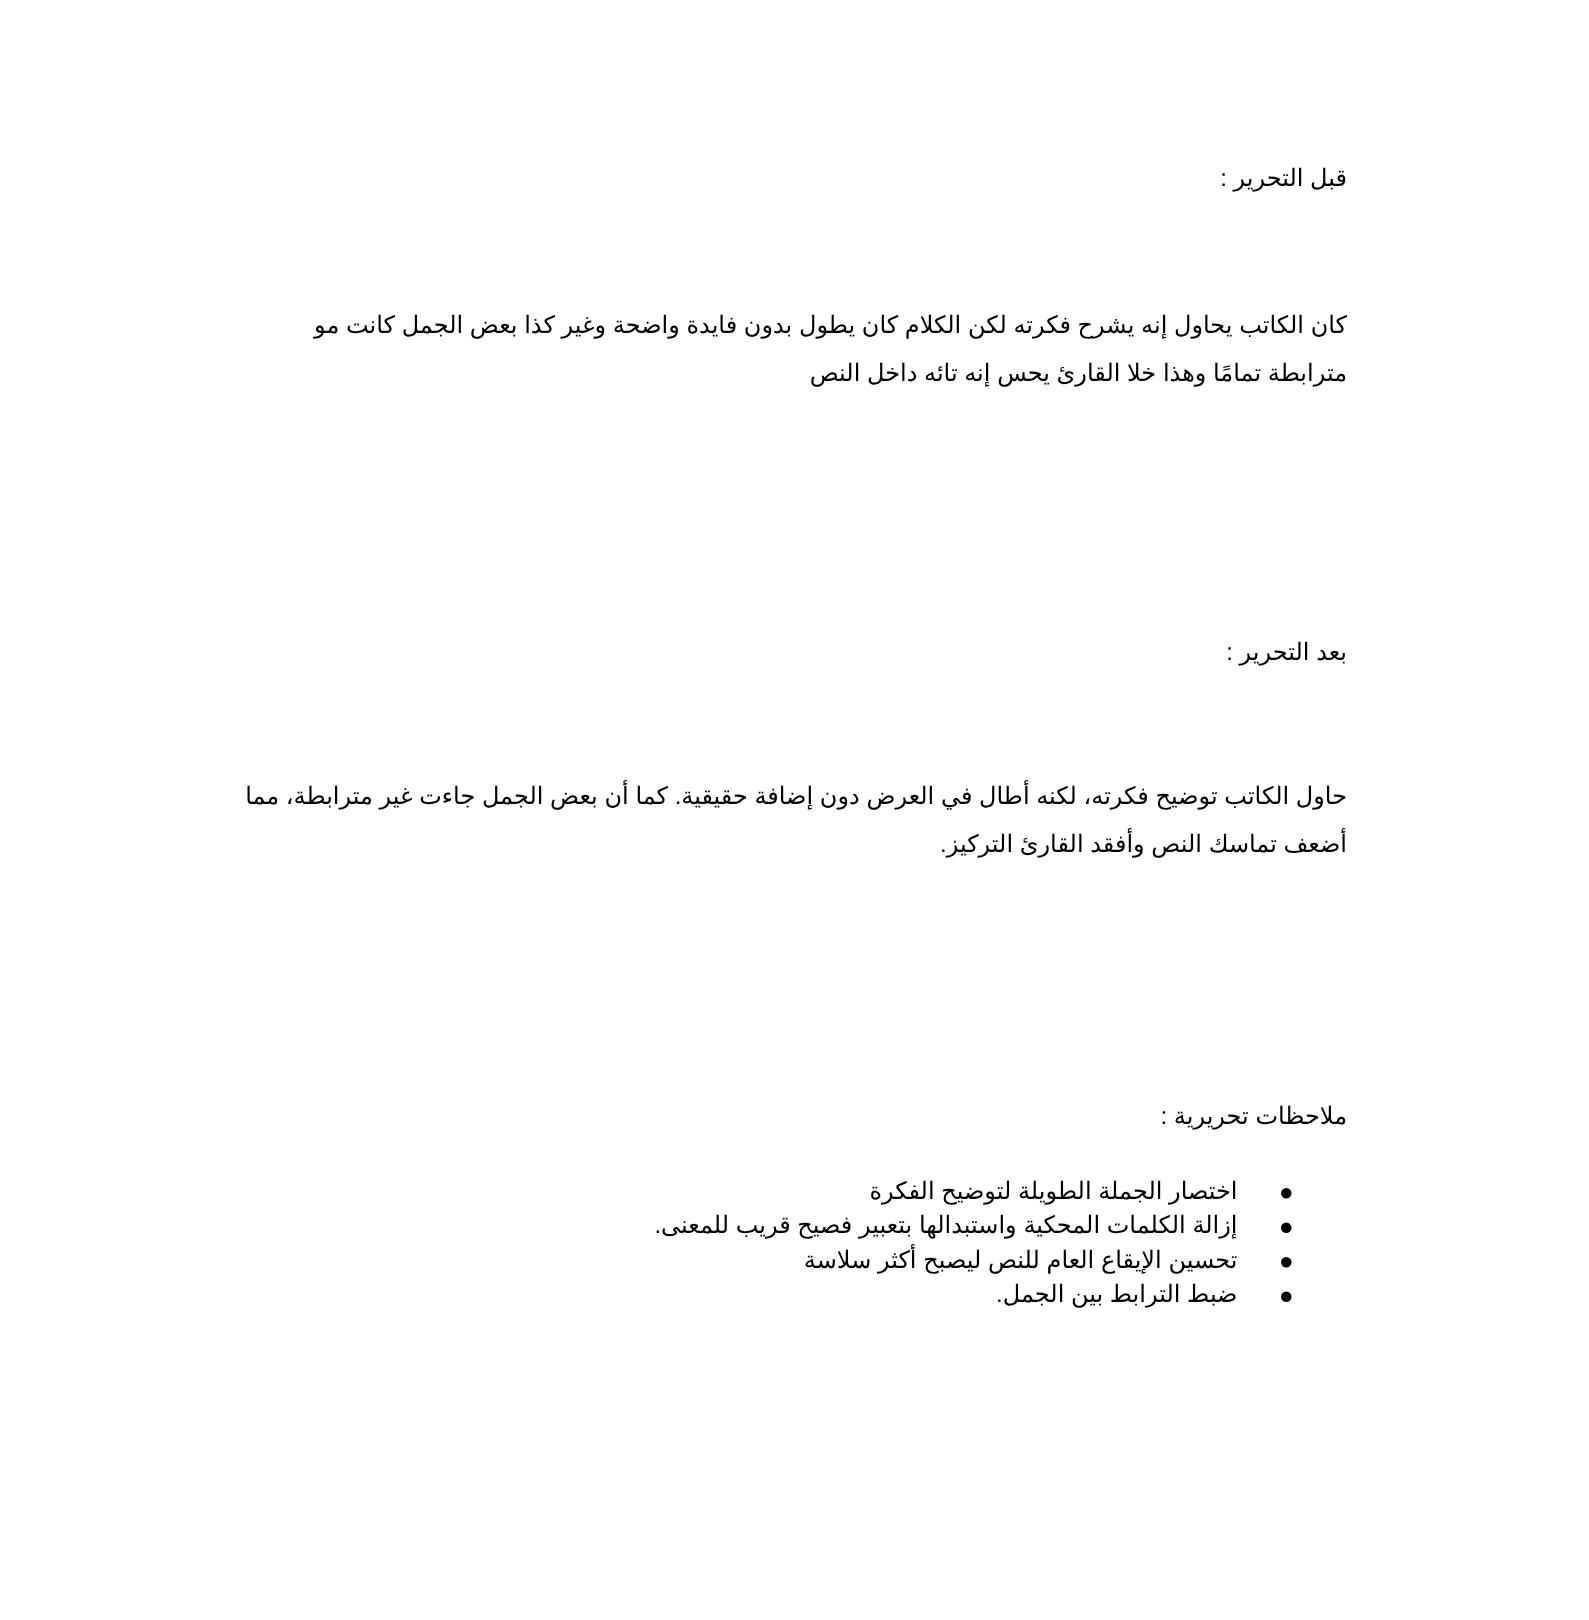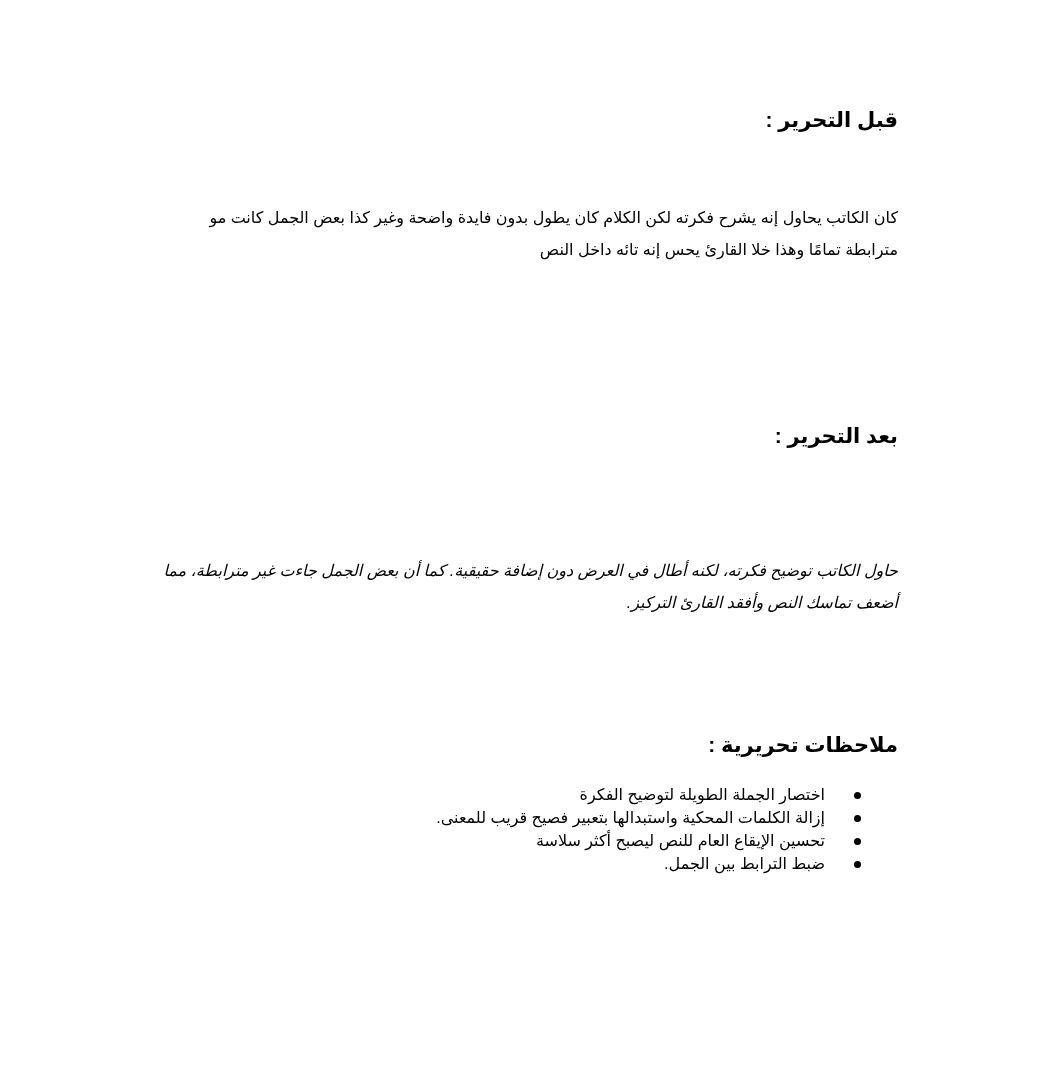--- a/index.html
+++ b/index.html
@@ -2,38 +2,38 @@
 <html><head>
   <meta charset="utf-8">
   <style>
     html, body { margin: 0; padding: 0; background: #ffffff; }
     body {
       width: 1059px; height: 1080px; position: relative; overflow: hidden;
       font-family: "Liberation Sans", "DejaVu Sans", sans-serif; color: #000;
     }
     .page { position: absolute; left: 0; top: 0; width: 1059px; height: 1080px; }
     .block { position: absolute; right: 161px; direction: rtl; text-align: right; }
-    .heading { font-weight: bold; font-size: 21px; line-height: 28px; }
+    .heading { font-weight: normal; font-size: 16px; line-height: 28px; }
     .para { font-size: 16px; line-height: 32px; width: 735px; }
     .list { font-size: 16px; line-height: 23px; list-style: none; margin: 0; padding: 0; }
     .list li { position: relative; padding-right: 38px; white-space: nowrap; }
     .bullet { position: absolute; right: 2px; top: 9px; width: 7px; height: 7px; background: #000; border-radius: 50%; }
   </style>
 </head>
 <body>
 
 <div class="page">
 
   <div class="block heading" style="top:106px;">قبل التحرير :</div>
 
   <div class="block para" style="top:202px;">كان الكاتب يحاول إنه يشرح فكرته لكن الكلام كان يطول بدون فايدة واضحة وغير كذا بعض الجمل كانت مو مترابطة تمامًا وهذا خلا القارئ يحس إنه تائه داخل النص</div>
 
   <div class="block heading" style="top:422px;">بعد التحرير :</div>
 
-  <div class="block para" style="top:555px;font-style:italic;">حاول الكاتب توضيح فكرته، لكنه أطال في العرض دون إضافة حقيقية. كما أن بعض الجمل جاءت غير مترابطة، مما أضعف تماسك النص وأفقد القارئ التركيز.</div>
+  <div class="block para" style="top:516px;">حاول الكاتب توضيح فكرته، لكنه أطال في العرض دون إضافة حقيقية. كما أن بعض الجمل جاءت غير مترابطة، مما أضعف تماسك النص وأفقد القارئ التركيز.</div>
 
   <div class="block heading" style="top:731px;">ملاحظات تحريرية :</div>
 
   <ul class="block list" style="top:783px; right:196px;margin-left:23px;">
     <li>
       <span class="bullet"></span>
       <span>اختصار الجملة الطويلة لتوضيح الفكرة</span>
     </li>
     <li>
       <span class="bullet"></span>

